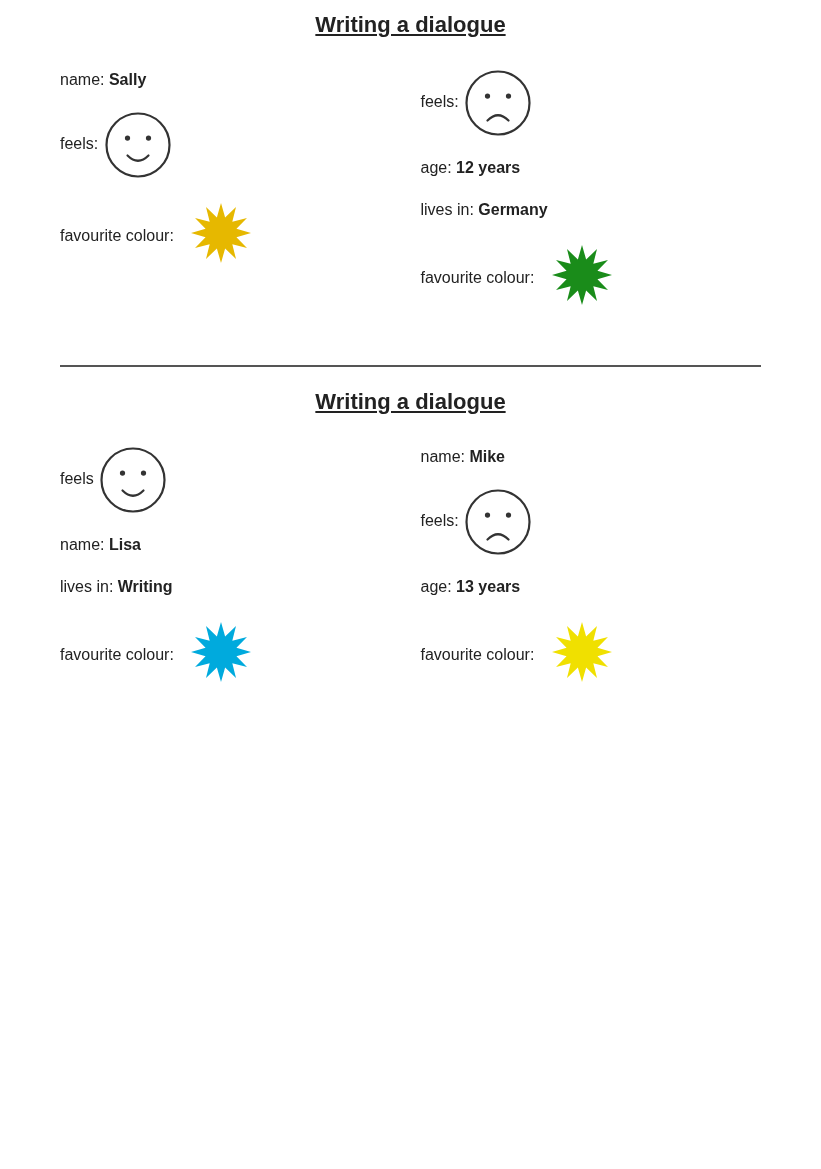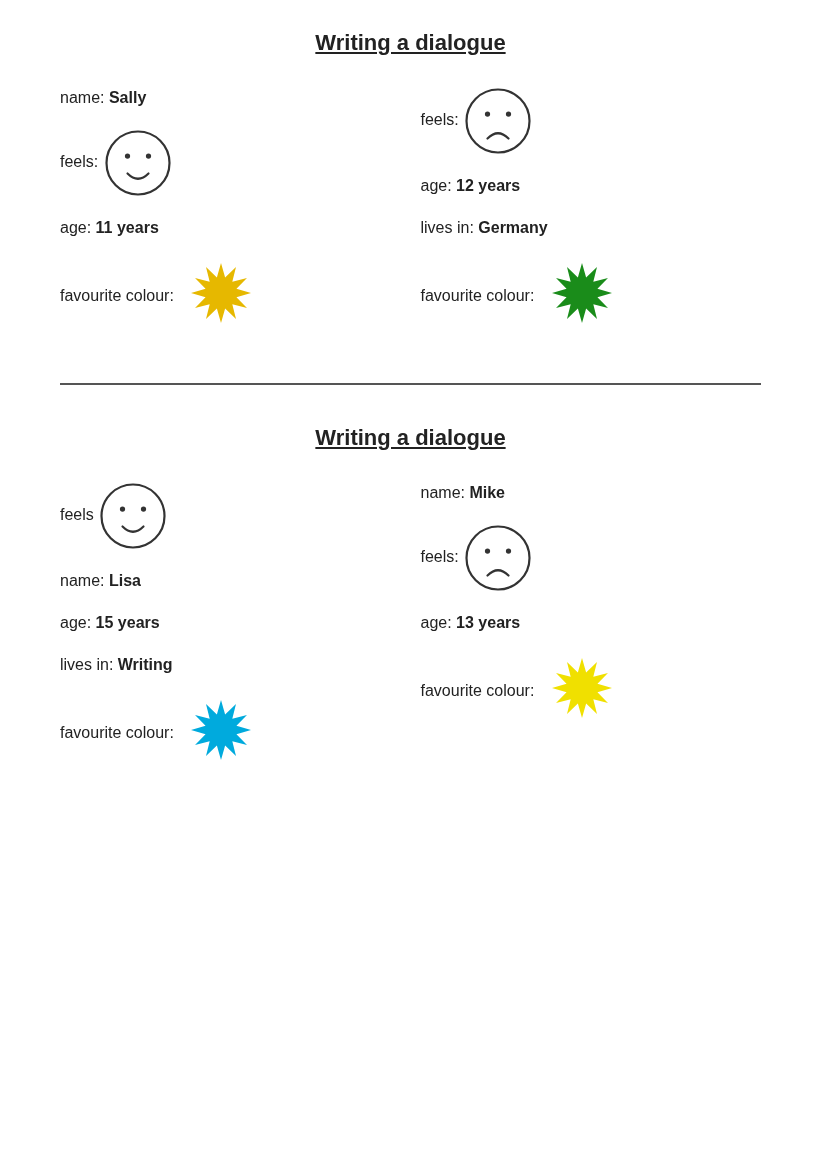--- a/index.html
+++ b/index.html
@@ -22,21 +22,21 @@
       font-size: 48px;
       color: rgba(180,180,180,0.35);
       font-weight: bold;
       white-space: nowrap;
       pointer-events: none;
       z-index: 10;
       font-family: Arial, sans-serif;
     }
 
     .section {
-      padding: 30px 60px 20px 60px;
+      padding: 12px 60px 20px 60px;
     }
 
     .section-title {
       text-align: center;
       font-size: 22px;
       font-weight: bold;
       text-decoration: underline;
       margin-bottom: 30px;
     }
 
@@ -101,21 +101,20 @@
         <div class="character">
           <div class="char-field"><span class="label">name: </span><span class="value">Sally</span></div>
           <div class="char-field"><span class="label">feels: </span><span class="face-container">
               <svg class="face" width="70" height="70" viewBox="0 0 80 80" xmlns="http://www.w3.org/2000/svg">
     <circle cx="40" cy="40" r="36" fill="none" stroke="#333" stroke-width="2.5"></circle>
     <circle cx="28" cy="32" r="3" fill="#333"></circle>
     <circle cx="52" cy="32" r="3" fill="#333"></circle>
     <path d="M 28 52 Q 40 64 52 52" fill="none" stroke="#333" stroke-width="2.5" stroke-linecap="round"></path>
   </svg>
             </span></div>
-          <div class="char-field"><span class="label">age: </span><span class="value">11 years</span></div>
           <div class="char-field"><span class="label">favourite colour: </span><span class="colour-star"><svg width="70" height="70" viewBox="0 0 70 70" xmlns="http://www.w3.org/2000/svg">
     <path d="M35.00,5.00 L39.14,19.55 L50.00,9.02 L46.31,23.69 L60.98,20.00 L50.45,30.86 L65.00,35.00 L50.45,39.14 L60.98,50.00 L46.31,46.31 L50.00,60.98 L39.14,50.45 L35.00,65.00 L30.86,50.45 L20.00,60.98 L23.69,46.31 L9.02,50.00 L19.55,39.14 L5.00,35.00 L19.55,30.86 L9.02,20.00 L23.69,23.69 L20.00,9.02 L30.86,19.55 Z" fill="#e6b800" stroke="none"></path>
   </svg></span></div>
         </div>
         <div class="character">
           <div class="char-field"><span class="label">feels: </span><span class="face-container">
               <svg class="face" width="70" height="70" viewBox="0 0 80 80" xmlns="http://www.w3.org/2000/svg">
     <circle cx="40" cy="40" r="36" fill="none" stroke="#333" stroke-width="2.5"></circle>
     <circle cx="28" cy="32" r="3" fill="#333"></circle>
     <circle cx="52" cy="32" r="3" fill="#333"></circle>
@@ -137,21 +136,20 @@
         <div class="character">
           <div class="char-field"><span class="label">feels </span><span class="face-container">
               <svg class="face" width="70" height="70" viewBox="0 0 80 80" xmlns="http://www.w3.org/2000/svg">
     <circle cx="40" cy="40" r="36" fill="none" stroke="#333" stroke-width="2.5"></circle>
     <circle cx="28" cy="32" r="3" fill="#333"></circle>
     <circle cx="52" cy="32" r="3" fill="#333"></circle>
     <path d="M 28 52 Q 40 64 52 52" fill="none" stroke="#333" stroke-width="2.5" stroke-linecap="round"></path>
   </svg>
             </span></div>
           <div class="char-field"><span class="label">name: </span><span class="value">Lisa</span></div>
-          <div class="char-field"><span class="label">age: </span><span class="value">15 years</span></div>
           <div class="char-field"><span class="label">lives in: </span><span class="value">Writing</span></div>
           <div class="char-field"><span class="label">favourite colour: </span><span class="colour-star"><svg width="70" height="70" viewBox="0 0 70 70" xmlns="http://www.w3.org/2000/svg">
     <path d="M35.00,5.00 L39.14,19.55 L50.00,9.02 L46.31,23.69 L60.98,20.00 L50.45,30.86 L65.00,35.00 L50.45,39.14 L60.98,50.00 L46.31,46.31 L50.00,60.98 L39.14,50.45 L35.00,65.00 L30.86,50.45 L20.00,60.98 L23.69,46.31 L9.02,50.00 L19.55,39.14 L5.00,35.00 L19.55,30.86 L9.02,20.00 L23.69,23.69 L20.00,9.02 L30.86,19.55 Z" fill="#00aadd" stroke="none"></path>
   </svg></span></div>
         </div>
         <div class="character">
           <div class="char-field"><span class="label">name: </span><span class="value">Mike</span></div>
           <div class="char-field"><span class="label">feels: </span><span class="face-container">
               <svg class="face" width="70" height="70" viewBox="0 0 80 80" xmlns="http://www.w3.org/2000/svg">
     <circle cx="40" cy="40" r="36" fill="none" stroke="#333" stroke-width="2.5"></circle>

